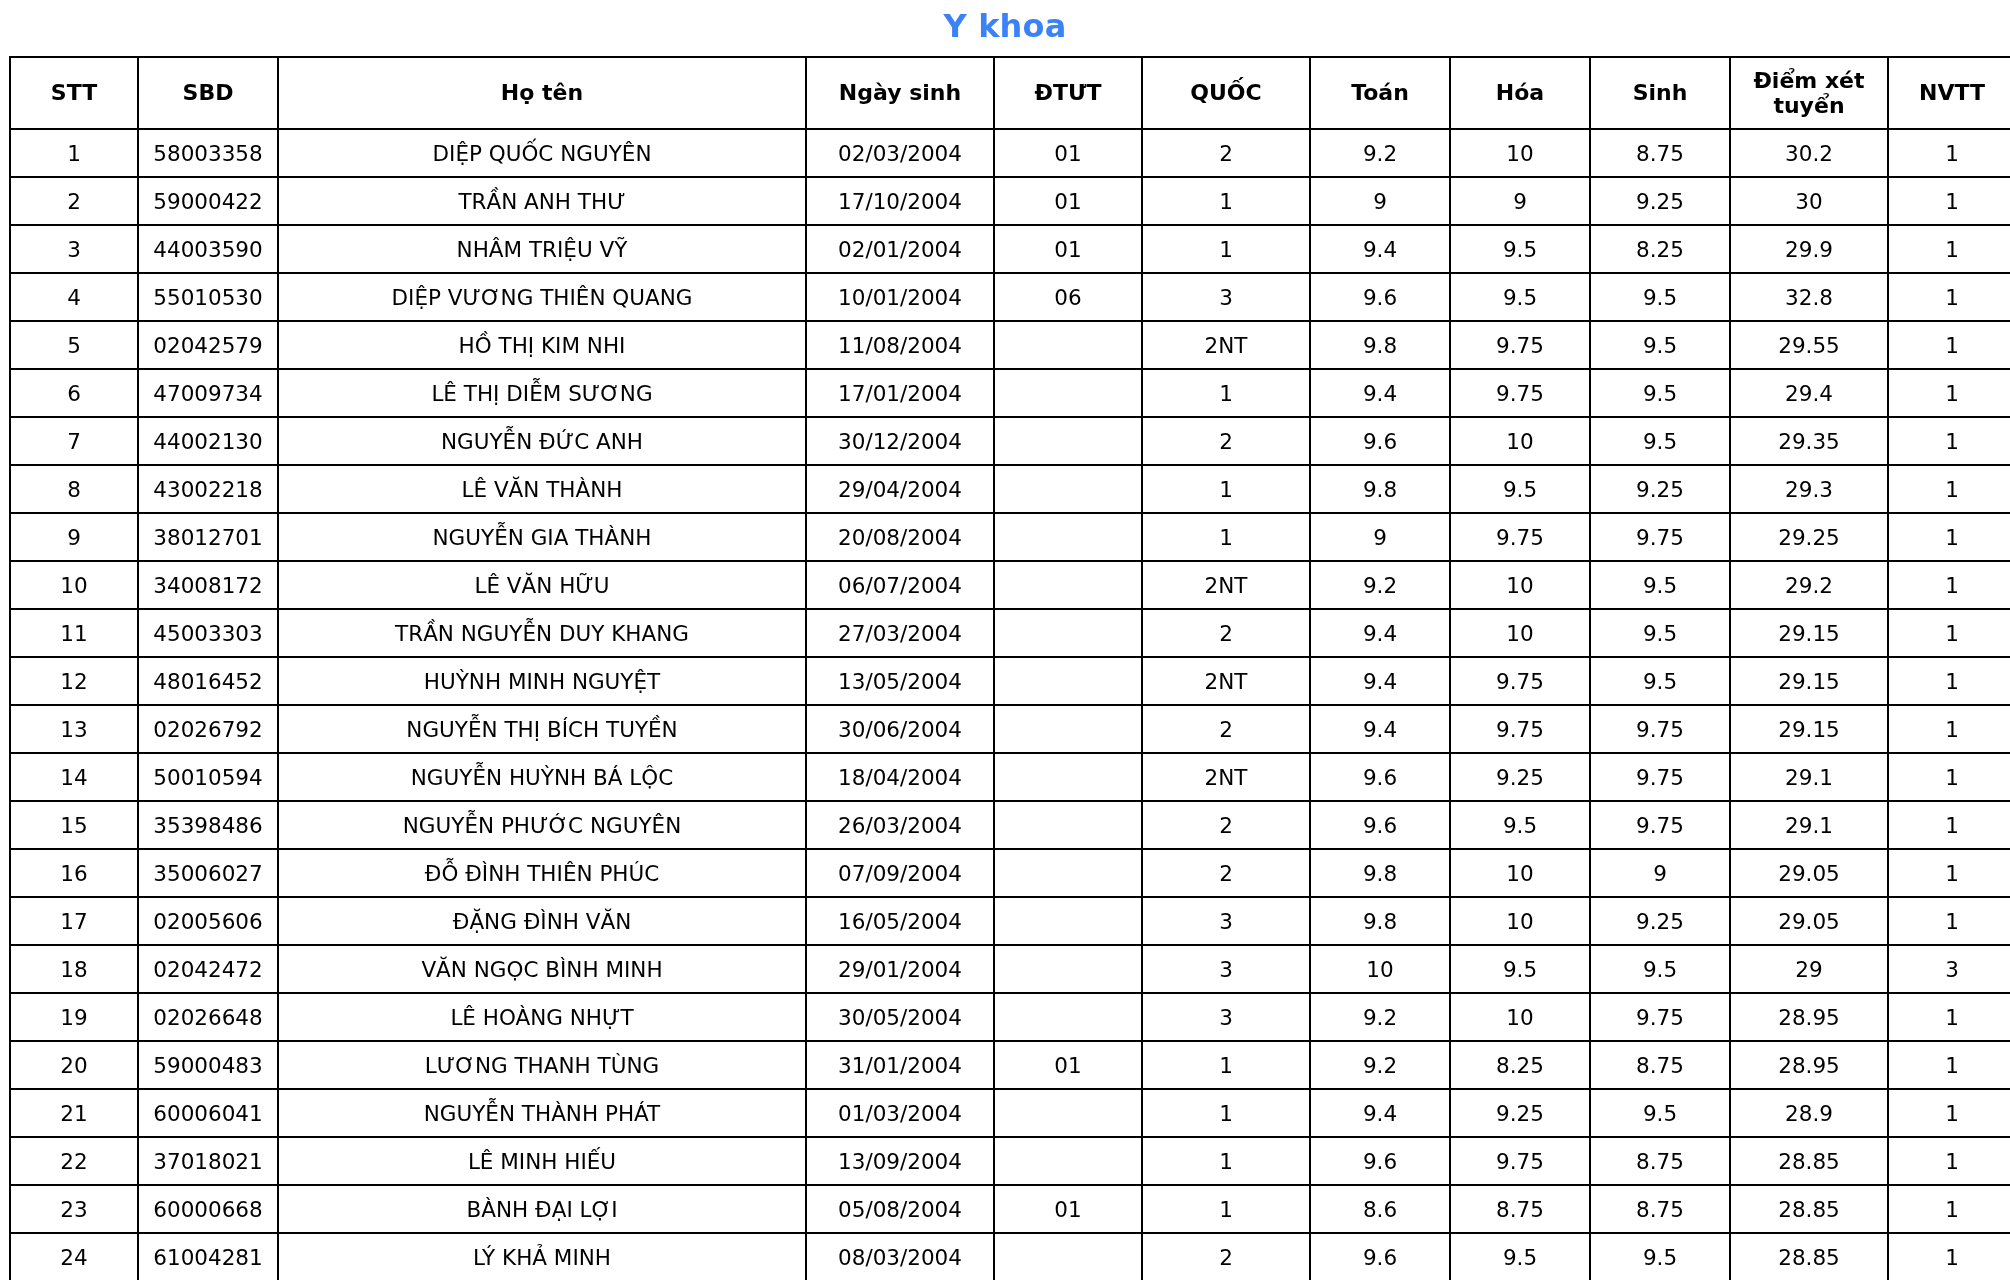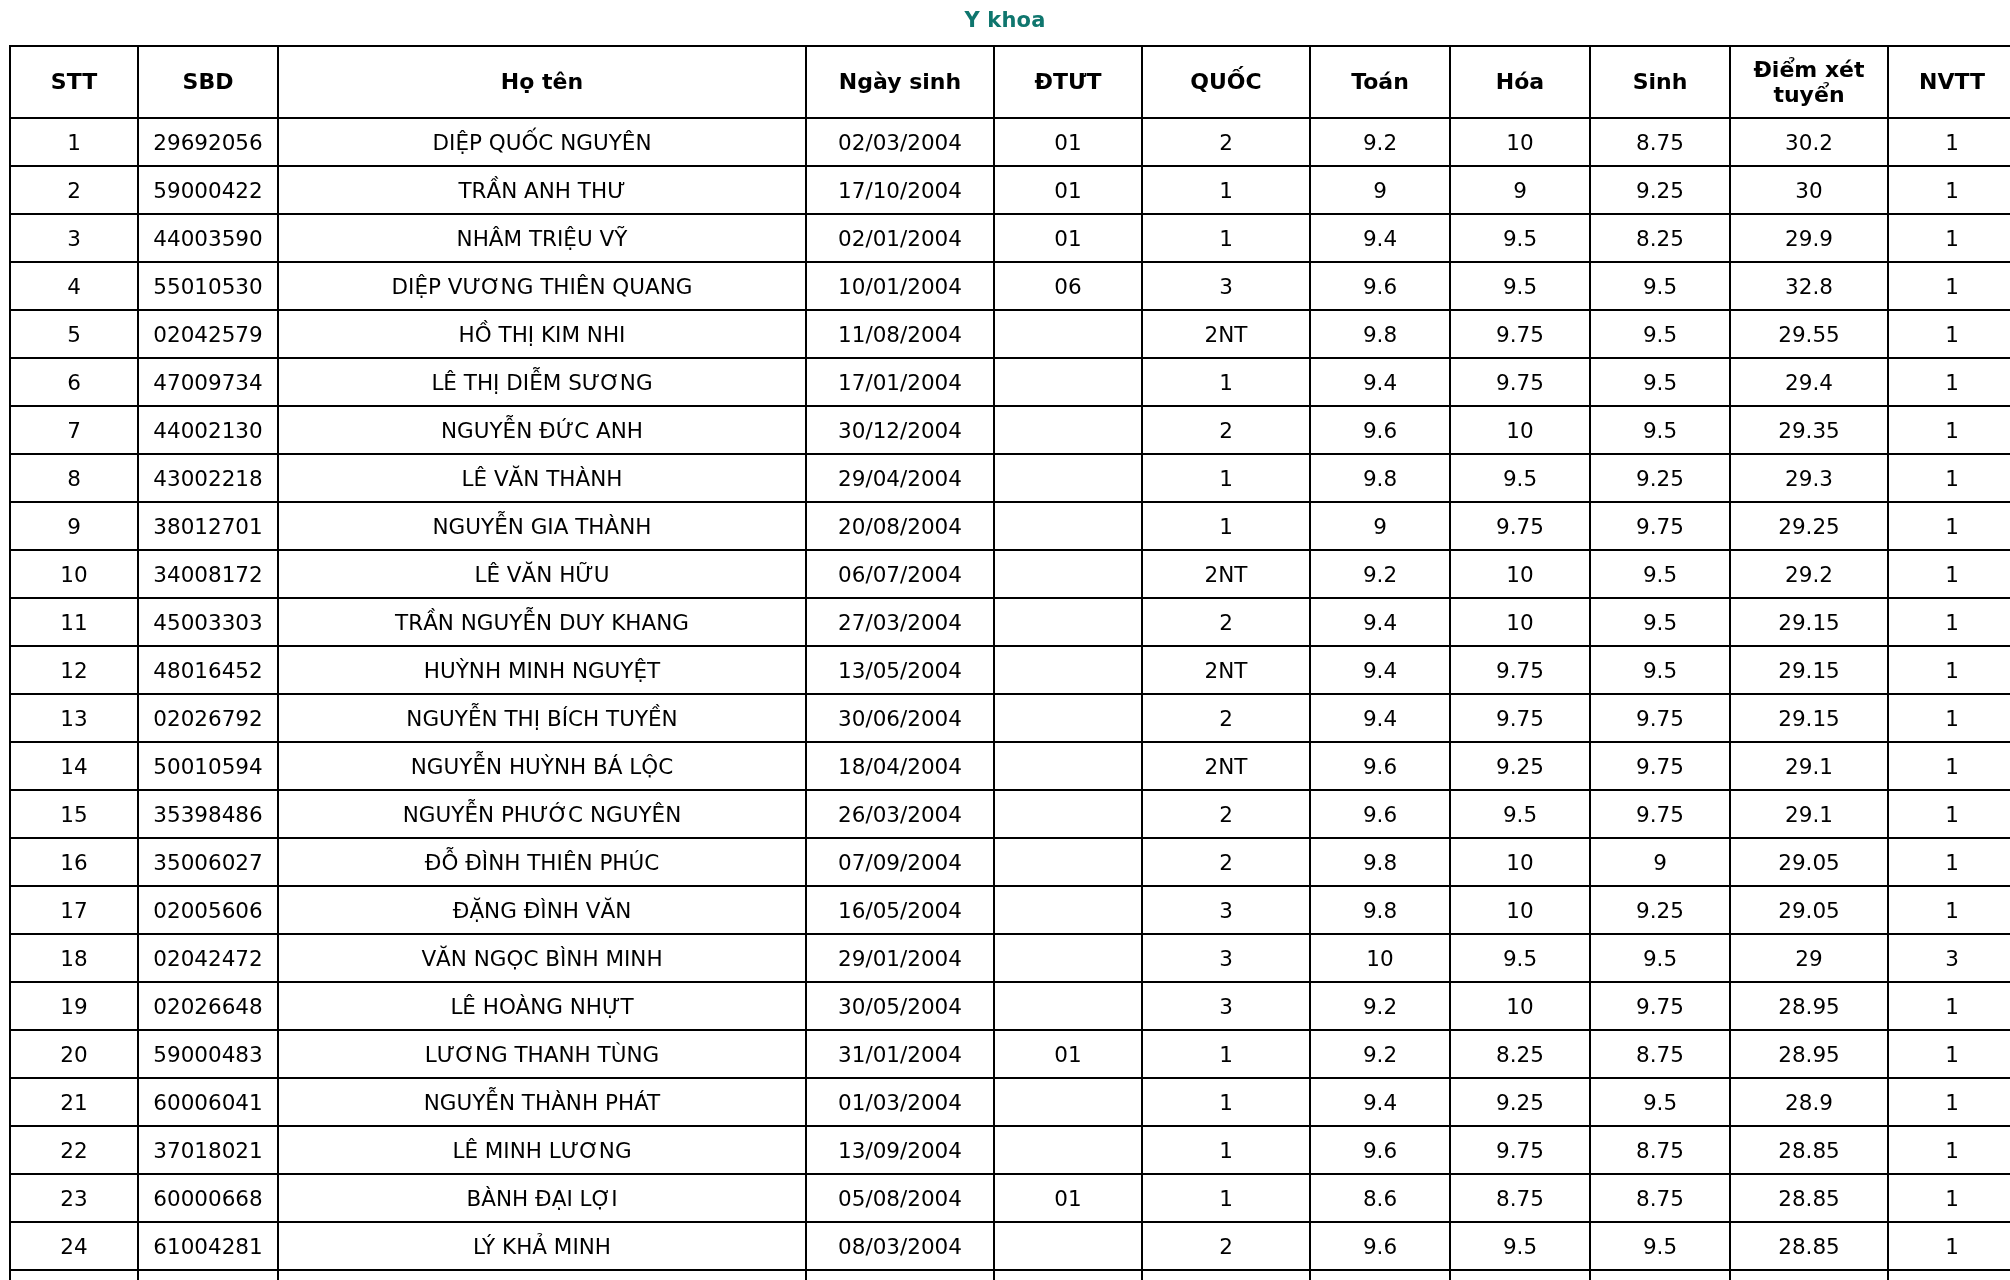--- a/index.html
+++ b/index.html
@@ -12,23 +12,23 @@
     font-family: "DejaVu Sans", "Liberation Sans", sans-serif;
     color: #000000;
   }
   .page {
     width: 2010px;
     box-sizing: border-box;
     padding: 0 0 0 0;
   }
   .doc-title {
     text-align: center;
-    color: #0f766e;
+    color: #3b82f6;
     font-weight: bold;
-    font-size: 21px;
+    font-size: 32px;
     line-height: 1;
     padding: 10px 0 14px 0;
     letter-spacing: 0.2px;
   }
   table.score-table {
     border-collapse: collapse;
     table-layout: fixed;
     width: 1985px;
     margin: 0 0 0 9px;
     font-size: 21px;
@@ -100,21 +100,21 @@
         <th>Toán</th>
         <th>Hóa</th>
         <th>Sinh</th>
         <th>Điểm xét tuyển</th>
         <th>NVTT</th>
       </tr>
     </thead>
     <tbody>
         <tr>
           <td class="center">1</td>
-          <td class="center">29692056</td>
+          <td class="center">58003358</td>
           <td class="name">DIỆP QUỐC NGUYÊN</td>
           <td class="center">02/03/2004</td>
           <td class="center">01</td>
           <td class="center">2</td>
           <td class="center">9.2</td>
           <td class="center">10</td>
           <td class="center">8.75</td>
           <td class="center">30.2</td>
           <td class="center">1</td>
         </tr>
@@ -374,21 +374,21 @@
           <td class="center">1</td>
           <td class="center">9.4</td>
           <td class="center">9.25</td>
           <td class="center">9.5</td>
           <td class="center">28.9</td>
           <td class="center">1</td>
         </tr>
         <tr>
           <td class="center">22</td>
           <td class="center">37018021</td>
-          <td class="name">LÊ MINH LƯƠNG</td>
+          <td class="name">LÊ MINH HIẾU</td>
           <td class="center">13/09/2004</td>
           <td class="center"></td>
           <td class="center">1</td>
           <td class="center">9.6</td>
           <td class="center">9.75</td>
           <td class="center">8.75</td>
           <td class="center">28.85</td>
           <td class="center">1</td>
         </tr>
         <tr>

